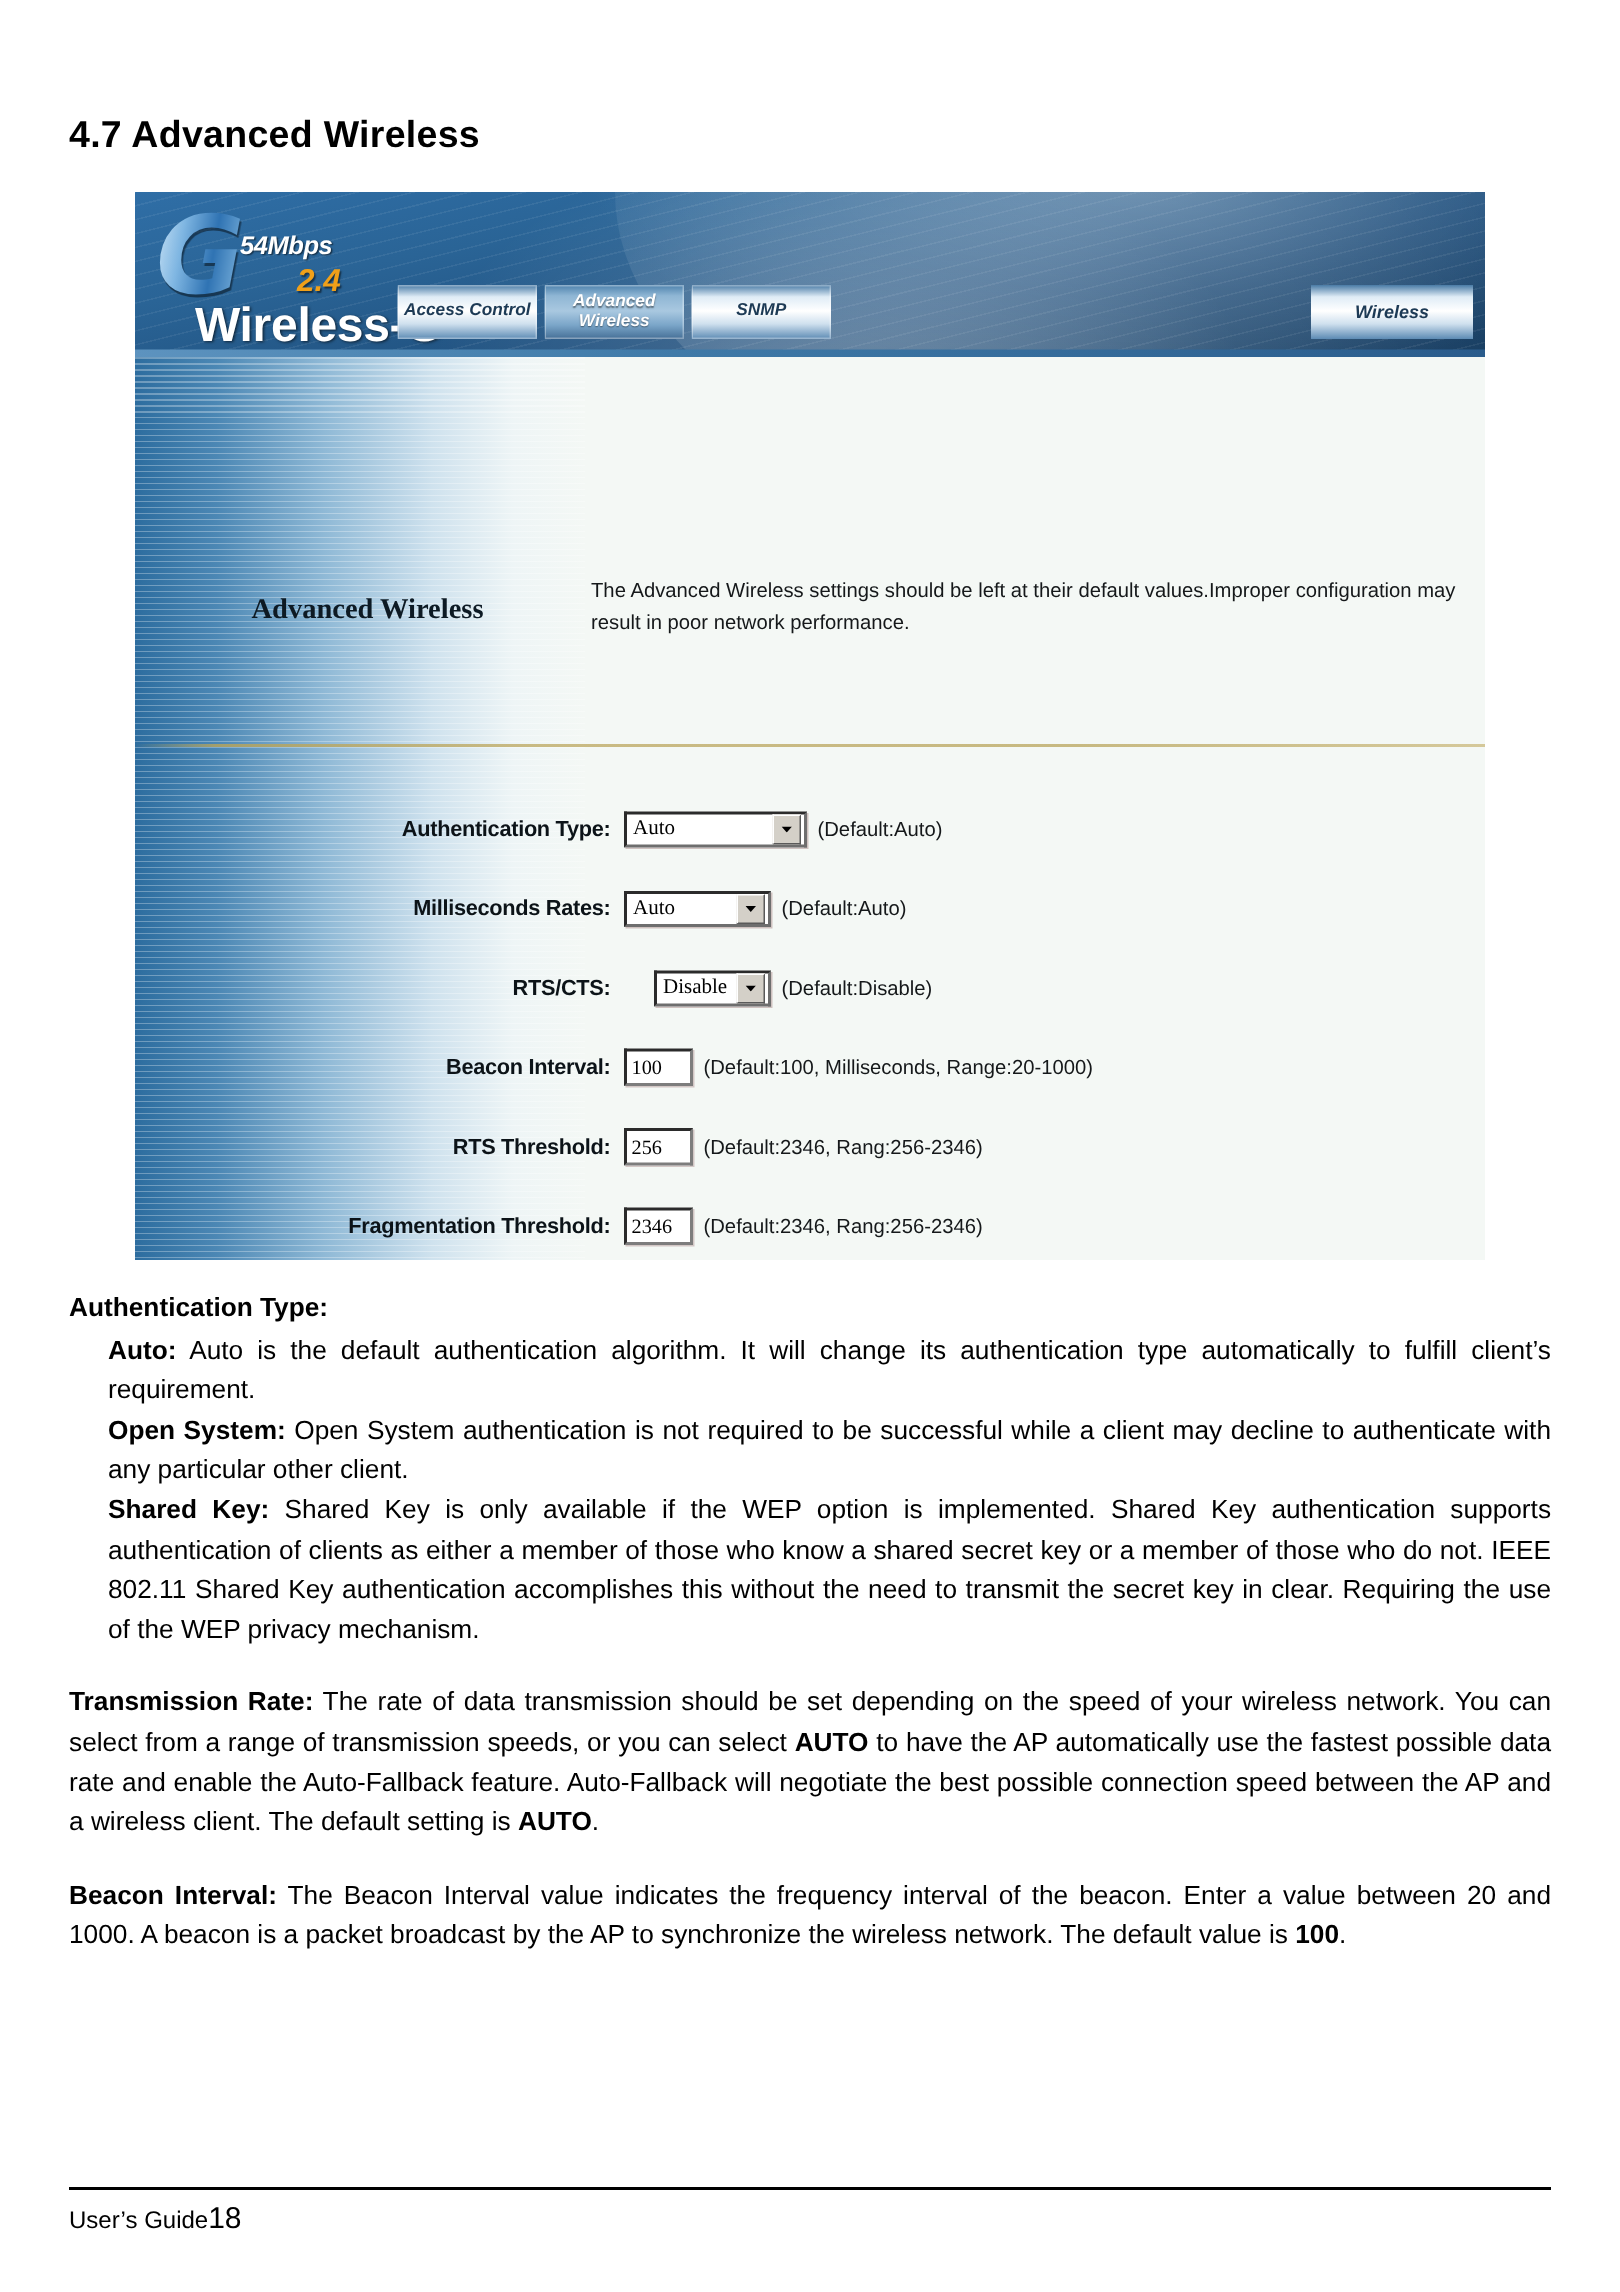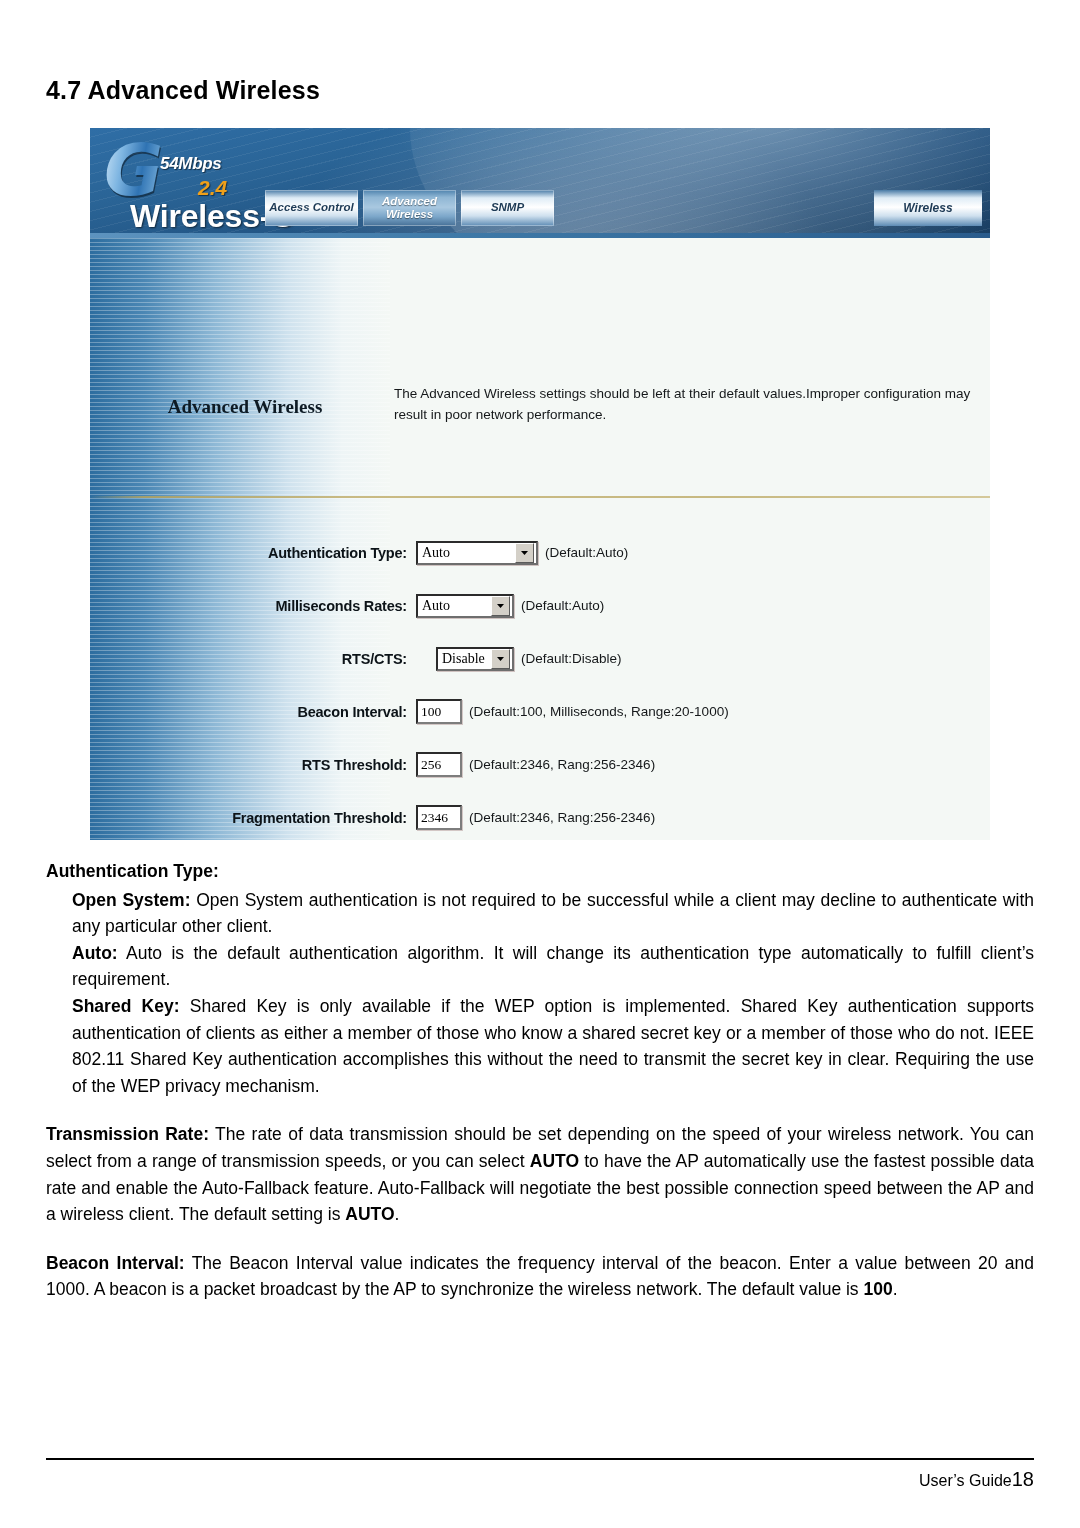--- a/index.html
+++ b/index.html
@@ -358,21 +358,21 @@
     width: 988px;
     height: 2px;
     background: #000;
   }
   .footer {
     position: absolute;
     left: 46px;
     top: 1468px;
     width: 988px;
     display: flex;
-    justify-content: flex-end;
+    justify-content: flex-start;
     align-items: baseline;
     font-size: 16px;
   }
   .footer .page-num { font-size: 20px; }
 </style>
 </head>
 <body>
 
 <div class="page">
 
@@ -470,23 +470,23 @@
           <div class="hint">(Default:2346, Rang:256-2346)</div>
         </div>
 
       </div>
     </div>
   </div>
 
   <div class="prose">
     <h3>Authentication Type:</h3>
 
+    <p class="indent"><b>Auto:</b><span> Auto is the default authentication algorithm. It will change its authentication type automatically to fulfill client’s requirement.</span></p>
+
     <p class="indent"><b>Open System:</b><span> Open System authentication is not required to be successful while a client may decline to authenticate with any particular other client.</span></p>
-
-    <p class="indent"><b>Auto:</b><span> Auto is the default authentication algorithm. It will change its authentication type automatically to fulfill client’s requirement.</span></p>
 
     <p class="indent"><b>Shared Key:</b><span> Shared Key is only available if the WEP option is implemented. Shared Key authentication supports authentication of clients as either a member of those who know a shared secret key or a member of those who do not. IEEE 802.11 Shared Key authentication accomplishes this without the need to transmit the secret key in clear. Requiring the use of the WEP privacy mechanism.</span></p>
 
     <div class="gap"></div>
 
     <p><b>Transmission Rate:</b><span> The rate of data transmission should be set depending on the speed of your wireless network. You can select from a range of transmission speeds, or you can select </span><b>AUTO</b><span> to have the AP automatically use the fastest possible data rate and enable the Auto-Fallback feature. Auto-Fallback will negotiate the best possible connection speed between the AP and a wireless client. The default setting is </span><b>AUTO</b><span>.</span></p>
 
     <div class="gap"></div>
 
     <p><b>Beacon Interval:</b><span> The Beacon Interval value indicates the frequency interval of the beacon. Enter a value between 20 and 1000. A beacon is a packet broadcast by the AP to synchronize the wireless network. The default value is </span><b>100</b><span>.</span></p>

